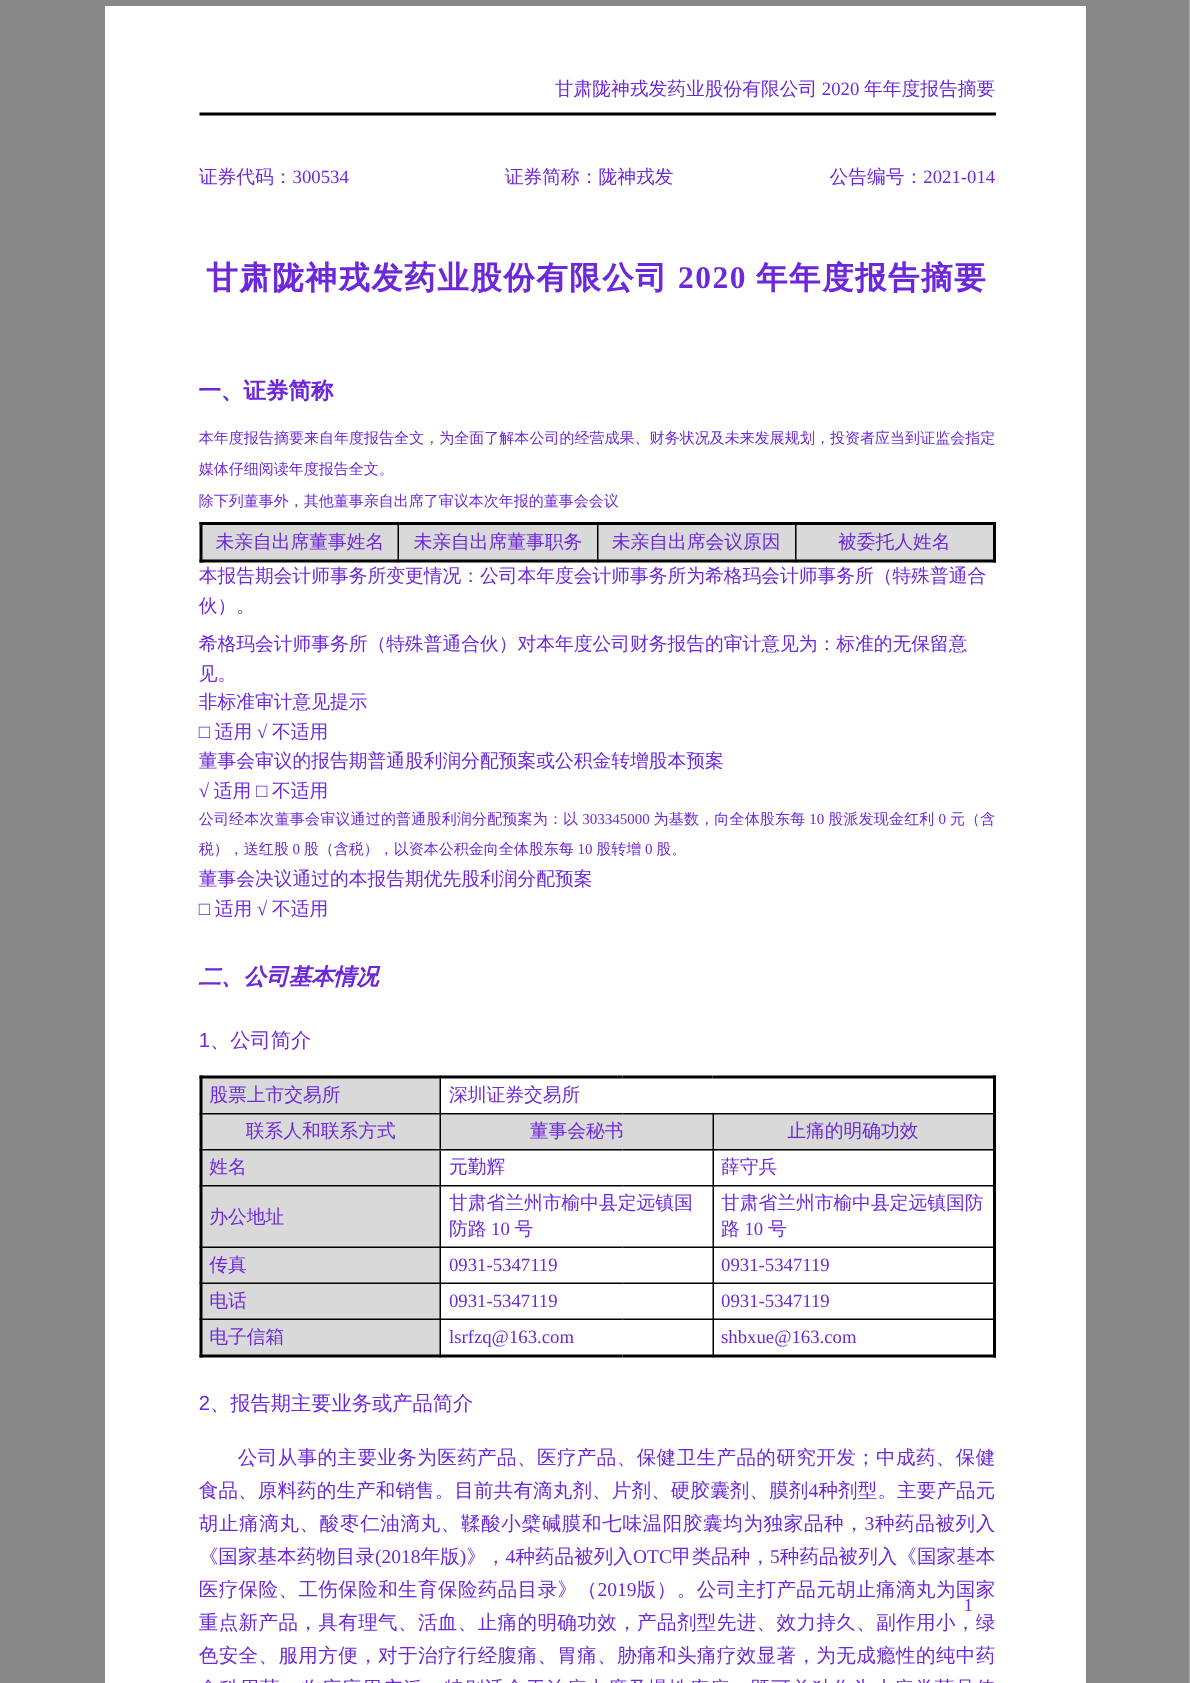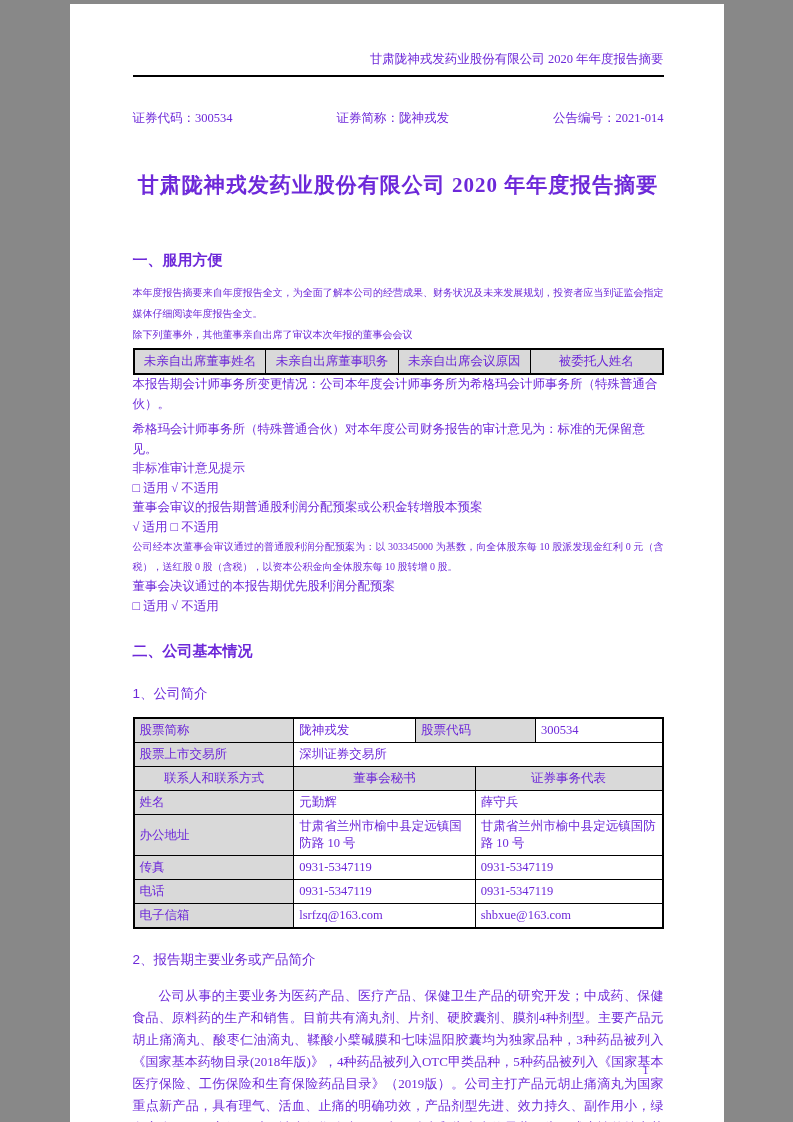--- a/index.html
+++ b/index.html
@@ -38,21 +38,21 @@
     font-weight: bold;
     letter-spacing: 1px;
     font-family: "Liberation Serif", "DejaVu Serif", serif;
   }
   .h-sec {
     font-family: "Liberation Sans", "DejaVu Sans", sans-serif;
     font-weight: bold;
     font-size: 15px;
   }
   .h1a { margin-top: 52px; }
-  .h2a { margin-top: 26px; }
+  .h2a { margin-top: 26px; font-style: italic; }
   .h-sub {
     font-family: "Liberation Sans", "DejaVu Sans", sans-serif;
     font-weight: normal;
     font-size: 13.5px;
   }
   .para {
     font-size: 10px;
     line-height: 21px;
     text-align: justify;
   }
@@ -92,21 +92,21 @@
   <div class="running-header">甘肃陇神戎发药业股份有限公司 2020 年年度报告摘要</div>
 
   <div class="info-row">
     <span>证券代码：300534</span>
     <span>证券简称：陇神戎发</span>
     <span>公告编号：2021-014</span>
   </div>
 
   <div class="doc-title">甘肃陇神戎发药业股份有限公司 2020 年年度报告摘要</div>
 
-  <div class="h-sec h1a">一、服用方便</div>
+  <div class="h-sec h1a">一、证券简称</div>
 
   <div class="para" style="margin-top:12px;">本年度报告摘要来自年度报告全文，为全面了解本公司的经营成果、财务状况及未来发展规划，投资者应当到证监会指定媒体仔细阅读年度报告全文。</div>
   <div class="para">除下列董事外，其他董事亲自出席了审议本次年报的董事会会议</div>
 
   <table class="tbl absent-tbl">
     <tbody>
         <tr>
       <td class="gray center">未亲自出席董事姓名</td>
       <td class="gray center">未亲自出席董事职务</td>
       <td class="gray center">未亲自出席会议原因</td>
@@ -131,34 +131,28 @@
 
   <table class="tbl company-tbl">
     <colgroup>
       <col style="width:30.3%">
         <col style="width:23%">
         <col style="width:11.3%">
         <col style="width:11.4%">
         <col style="width:24%">
     </colgroup>
     <tbody>
-        <tr>
-      <td class="gray">股票简称</td>
-      <td>陇神戎发</td>
-      <td class="gray" colspan="2">股票代码</td>
-      <td>300534</td>
-    </tr>
     <tr>
       <td class="gray">股票上市交易所</td>
       <td colspan="4">深圳证券交易所</td>
     </tr>
     <tr>
       <td class="gray center">联系人和联系方式</td>
       <td class="gray center" colspan="2">董事会秘书</td>
-      <td class="gray center" colspan="2">证券事务代表</td>
+      <td class="gray center" colspan="2">止痛的明确功效</td>
     </tr>
     <tr>
       <td class="gray">姓名</td>
       <td colspan="2">元勤辉</td>
       <td colspan="2">薛守兵</td>
     </tr>
     <tr>
       <td class="gray">办公地址</td>
       <td colspan="2">甘肃省兰州市榆中县定远镇国防路 10 号</td>
       <td colspan="2">甘肃省兰州市榆中县定远镇国防路 10 号</td>

